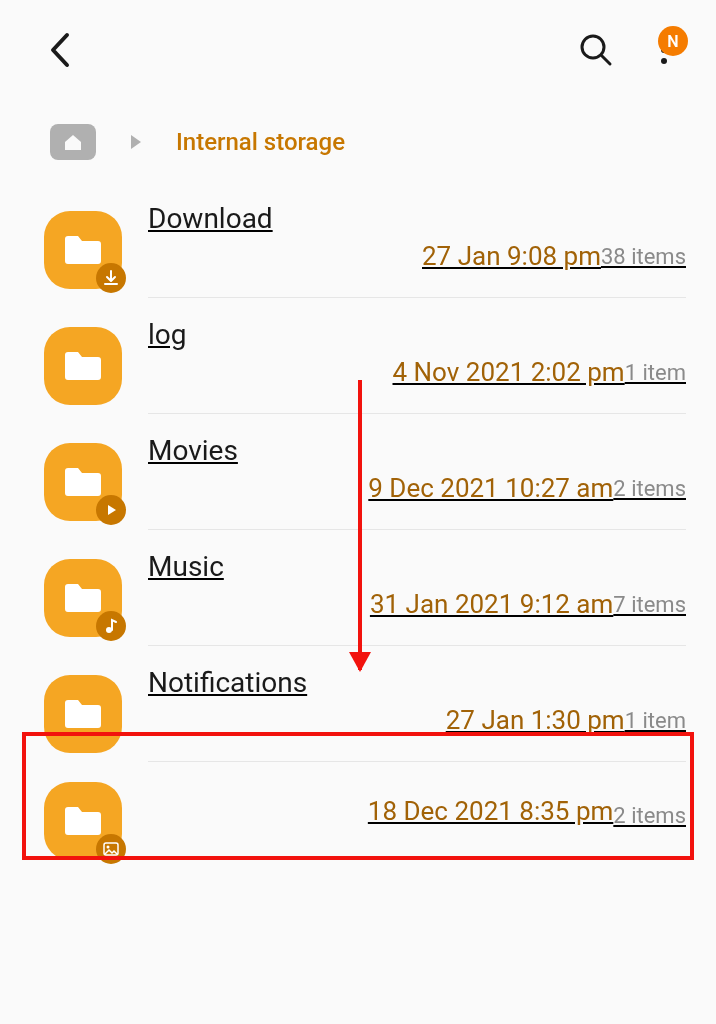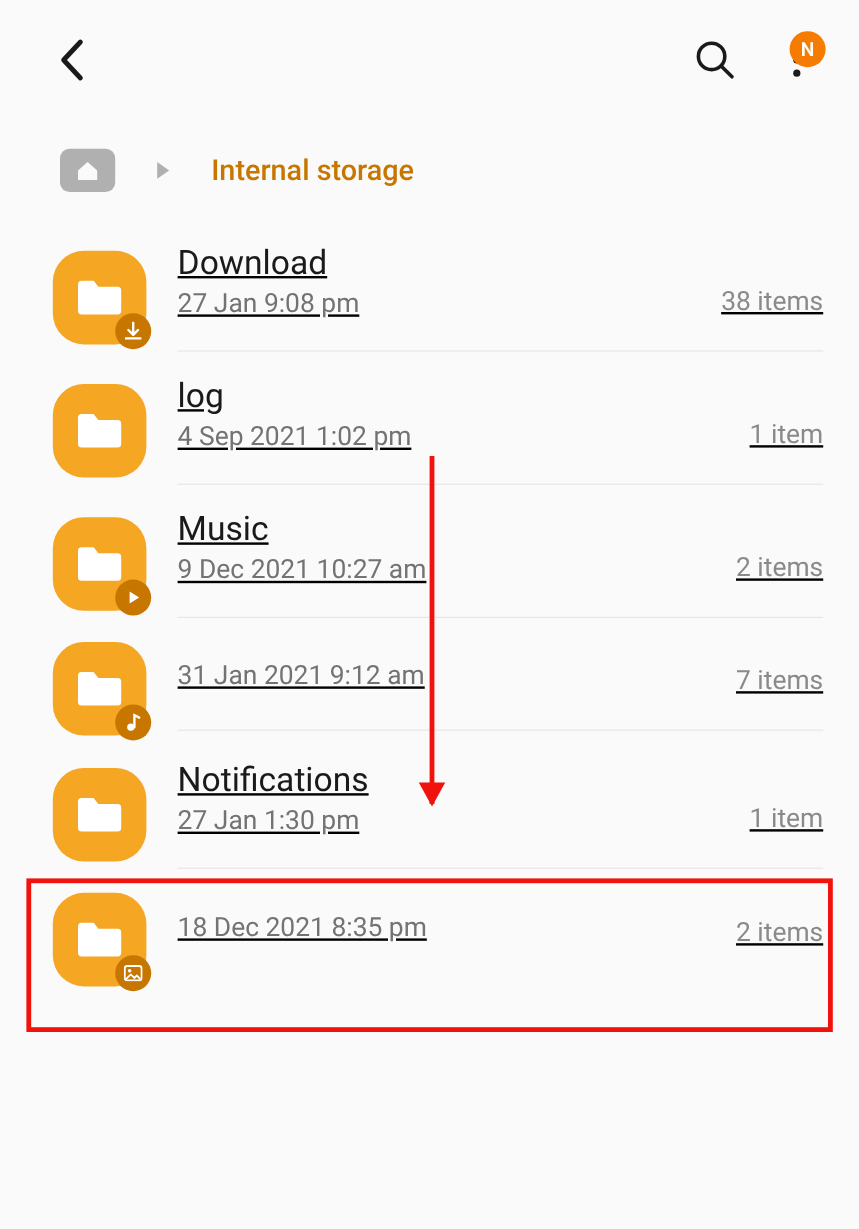--- a/index.html
+++ b/index.html
@@ -53,21 +53,21 @@
     background:#f5a623; position:relative; flex-shrink:0;
     display:flex; align-items:center; justify-content:center;
   }
   .sub-badge {
     position:absolute; right:-4px; bottom:-4px;
     width:30px; height:30px; border-radius:50%;
     background:#c77700; display:flex; align-items:center; justify-content:center;
   }
   .info { flex:1; min-width:0; }
   .name { font-size:28px; color:#1a1a1a; font-weight:400; }
-  .meta { font-size:22px; color:#737373; margin-top:6px; }
+  .meta { font-size:26px; color:#a16207; margin-top:6px;text-align:right; }
   .count { font-size:22px; color:#8a8a8a; align-self:flex-end; padding-bottom:2px; white-space:nowrap;margin-top:16px; }
   
   .anno-arrow {
     position:absolute; left:358px; top:380px; width:4px; height:290px;
     background:#f2120d;
   }
   .anno-arrow::after {
     content:""; position:absolute; bottom:-2px; left:-9px;
     border-left:11px solid transparent;
     border-right:11px solid transparent;
@@ -139,58 +139,59 @@
     </div>
     <div class="row">
       <div class="thumb">
         <svg width="42" height="34" viewBox="0 0 42 34">
           <path d="M3 6a3 3 0 013-3h10l4 5h16a3 3 0 013 3v17a3 3 0 01-3 3H6a3 3 0 01-3-3V6z" fill="#fff"></path>
         </svg>
       </div>
       <div class="row-body">
         <div class="info">
           <div class="name">log</div>
-          <div class="meta">4 Sep 2021 1:02 pm</div>
+          <div class="meta">4 Nov 2021 2:02 pm</div>
         </div>
         <div class="count">1 item</div>
       </div>
     </div>
     <div class="row">
       <div class="thumb">
         <svg width="42" height="34" viewBox="0 0 42 34">
           <path d="M3 6a3 3 0 013-3h10l4 5h16a3 3 0 013 3v17a3 3 0 01-3 3H6a3 3 0 01-3-3V6z" fill="#fff"></path>
         </svg>
         <div class="sub-badge">
           <svg width="14" height="14" viewBox="0 0 14 14">
             <path d="M4 2v10l8-5z" fill="#fff"></path>
           </svg>
         </div>
       </div>
       <div class="row-body">
         <div class="info">
-          <div class="name">Music</div>
+          <div class="name">Movies</div>
           <div class="meta">9 Dec 2021 10:27 am</div>
         </div>
         <div class="count">2 items</div>
       </div>
     </div>
     <div class="row">
       <div class="thumb">
         <svg width="42" height="34" viewBox="0 0 42 34">
           <path d="M3 6a3 3 0 013-3h10l4 5h16a3 3 0 013 3v17a3 3 0 01-3 3H6a3 3 0 01-3-3V6z" fill="#fff"></path>
         </svg>
         <div class="sub-badge">
           <svg width="14" height="16" viewBox="0 0 14 16">
             <circle cx="5" cy="12" r="3" fill="#fff"></circle>
             <path d="M8 12V2l4 2" stroke="#fff" stroke-width="2" fill="none" stroke-linecap="round"></path>
           </svg>
         </div>
       </div>
       <div class="row-body">
         <div class="info">
+          <div class="name">Music</div>
           <div class="meta">31 Jan 2021 9:12 am</div>
         </div>
         <div class="count">7 items</div>
       </div>
     </div>
     <div class="row">
       <div class="thumb">
         <svg width="42" height="34" viewBox="0 0 42 34">
           <path d="M3 6a3 3 0 013-3h10l4 5h16a3 3 0 013 3v17a3 3 0 01-3 3H6a3 3 0 01-3-3V6z" fill="#fff"></path>
         </svg>

